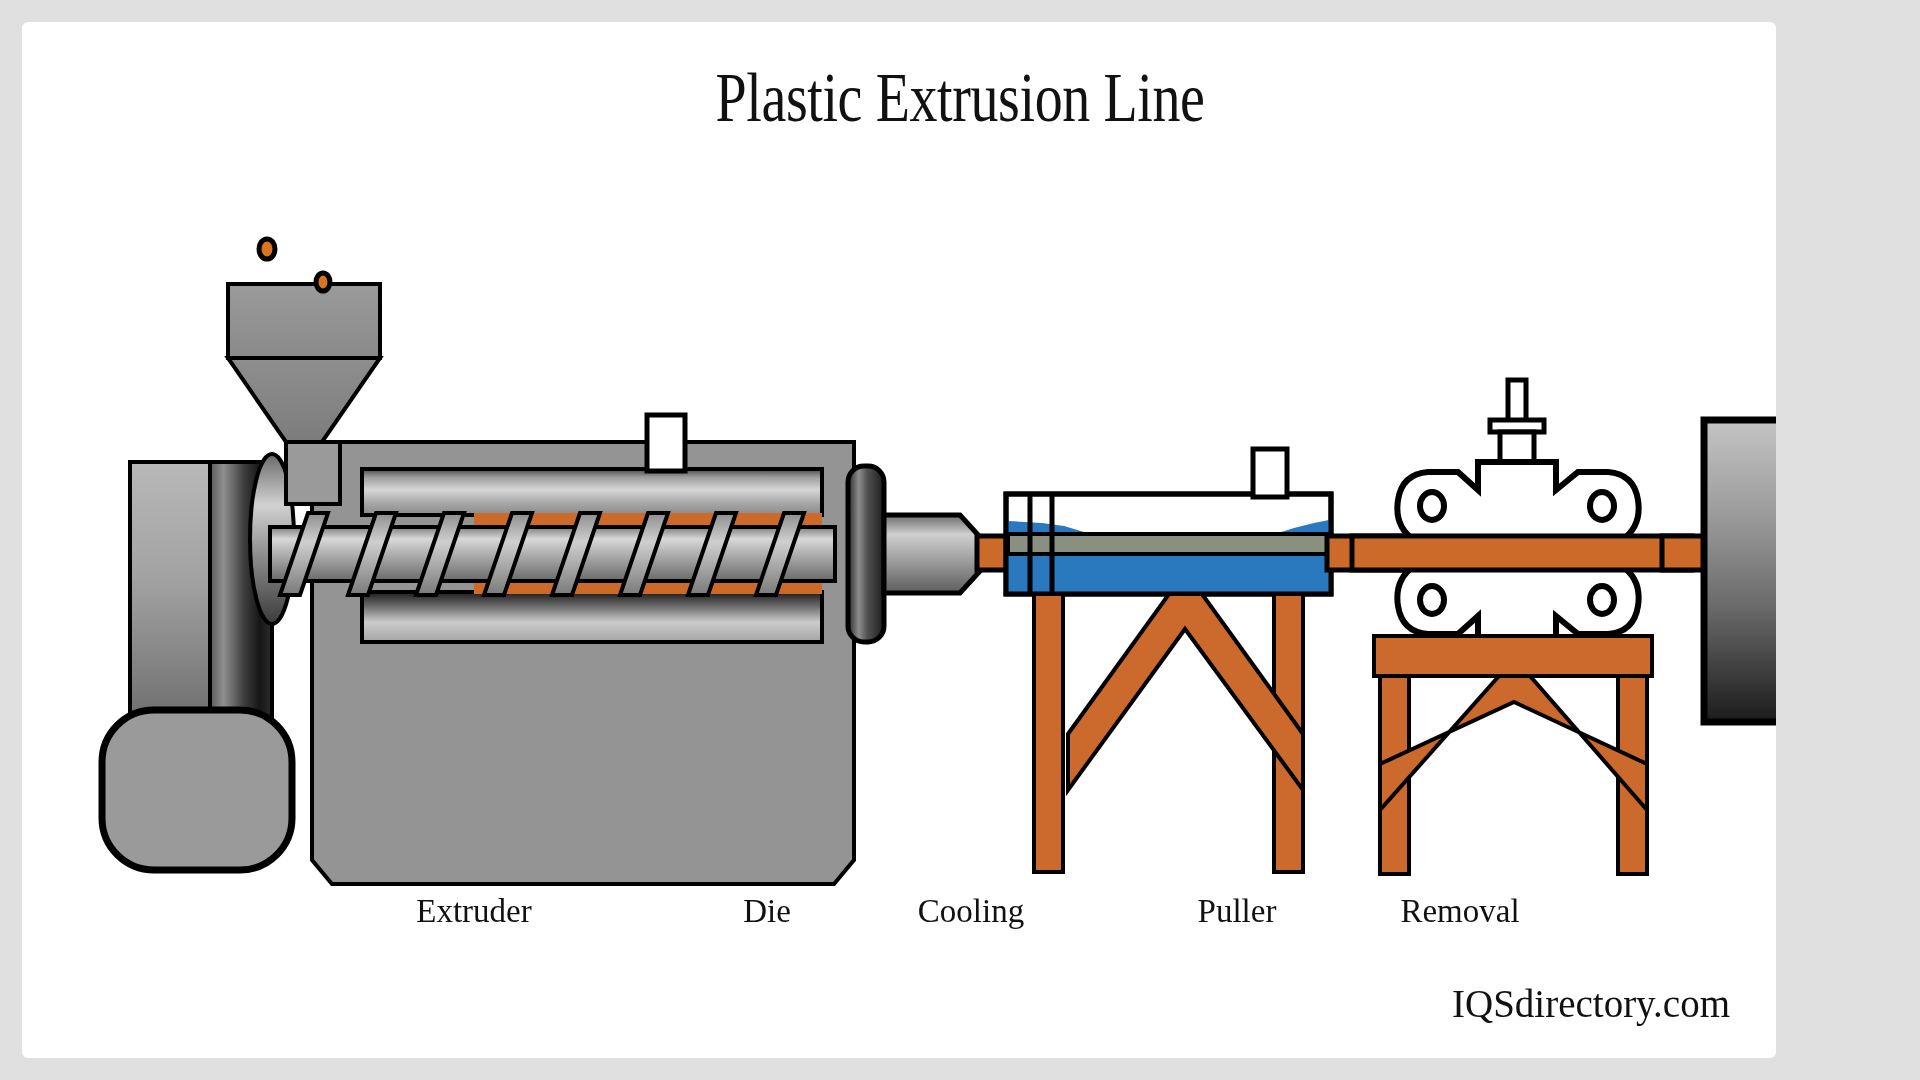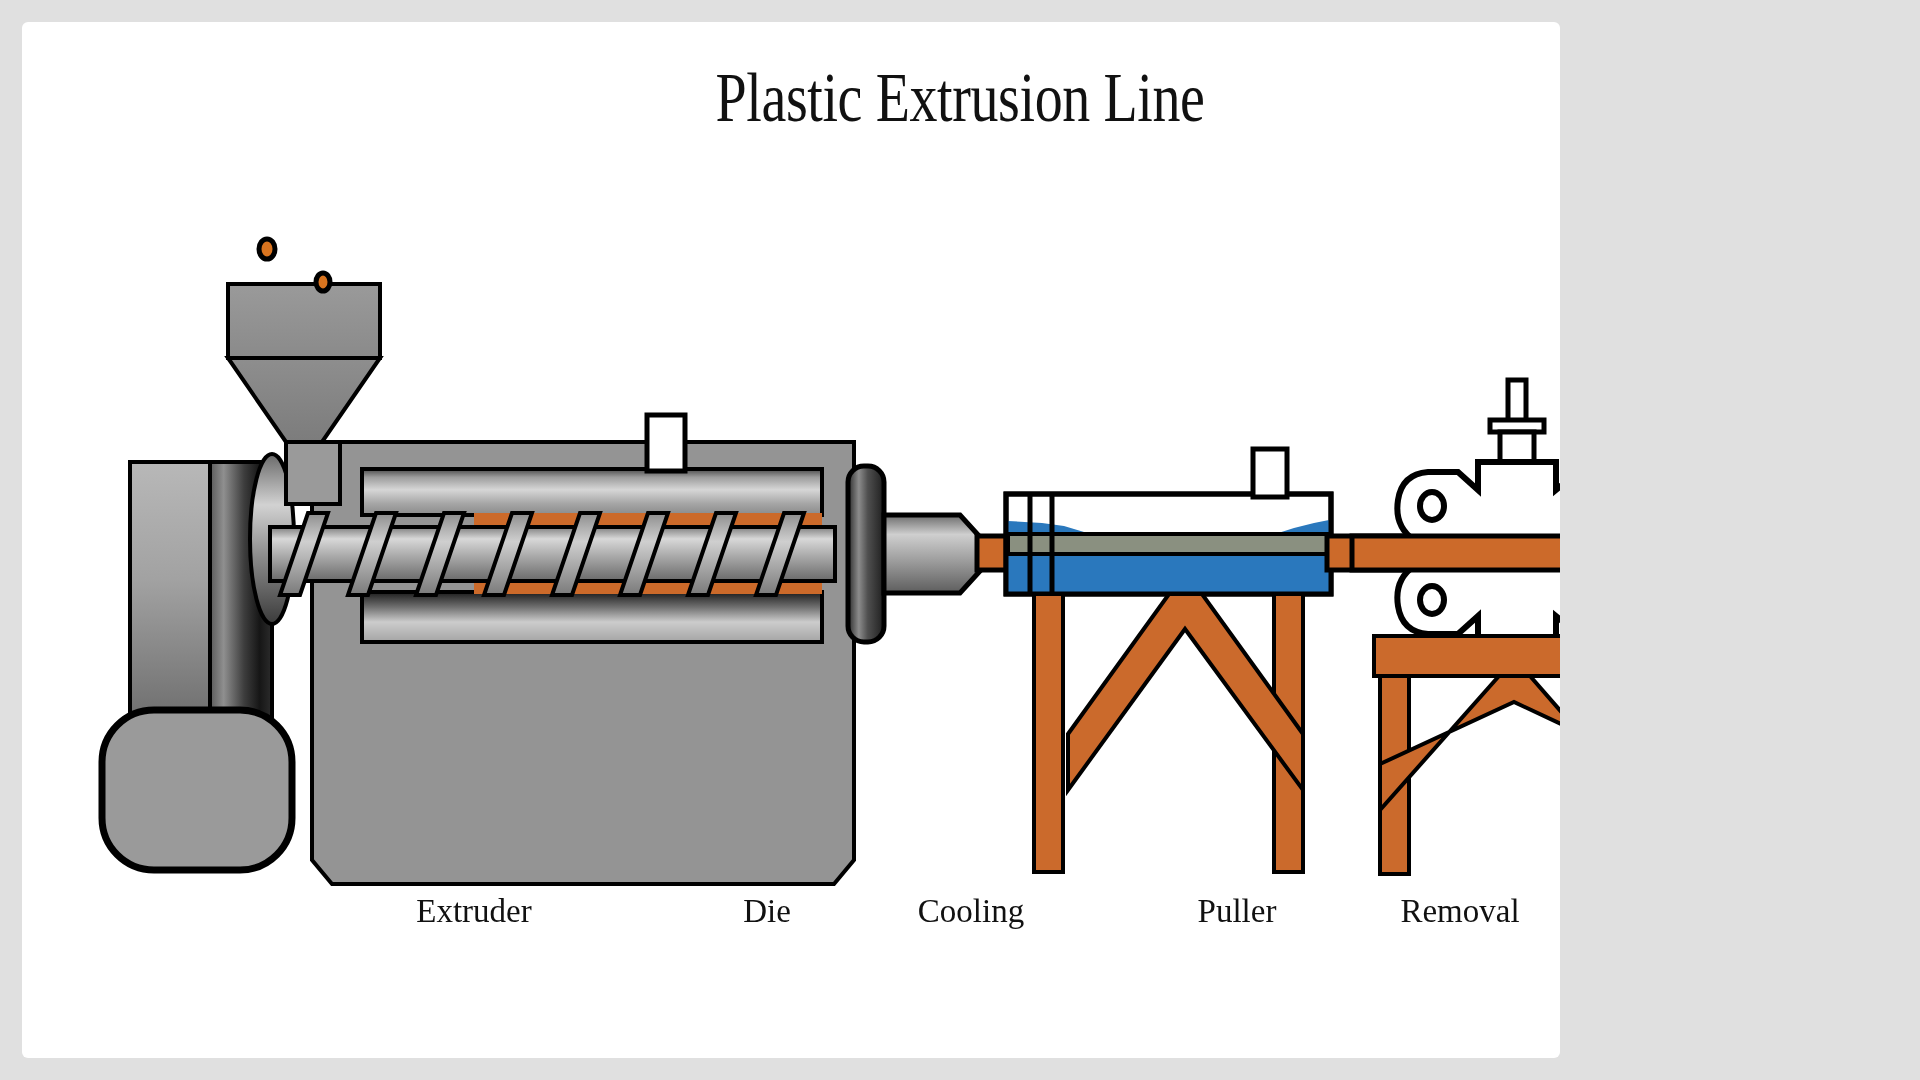--- a/index.html
+++ b/index.html
@@ -18,25 +18,26 @@
     position: relative;
     width: 1920px;
     height: 1080px;
     background: #e0e0e0;
     box-sizing: border-box;
   }
   #canvas {
     position: absolute;
     left: 22px;
     top: 22px;
-    width: 1538px;
+    width: 1708px;
     height: 1036px;
     background: #ffffff;
     border-radius: 6px;
     overflow: hidden;
+    padding-left: 46px;
   }
   #title {
     position: absolute;
     left: 0;
     top: 36px;
     width: 1876px;
     text-align: center;
     font-family: "Liberation Serif", "DejaVu Serif", serif;
     font-size: 70px;
     font-weight: 400;
@@ -245,15 +246,16 @@
 
       <g font-family="Liberation Serif, DejaVu Serif, serif" font-size="33" fill="#111111" text-anchor="middle">
         <text x="452" y="900">Extruder</text>
         <text x="745" y="900">Die</text>
         <text x="949" y="900">Cooling</text>
         <text x="1215" y="900">Puller</text>
         <text x="1438" y="900">Removal</text>
       </g>
     </svg>
 
+    <div id="watermark">IQSdirectory.com</div>
 
   </div>
 </div>
 
 </body></html>

